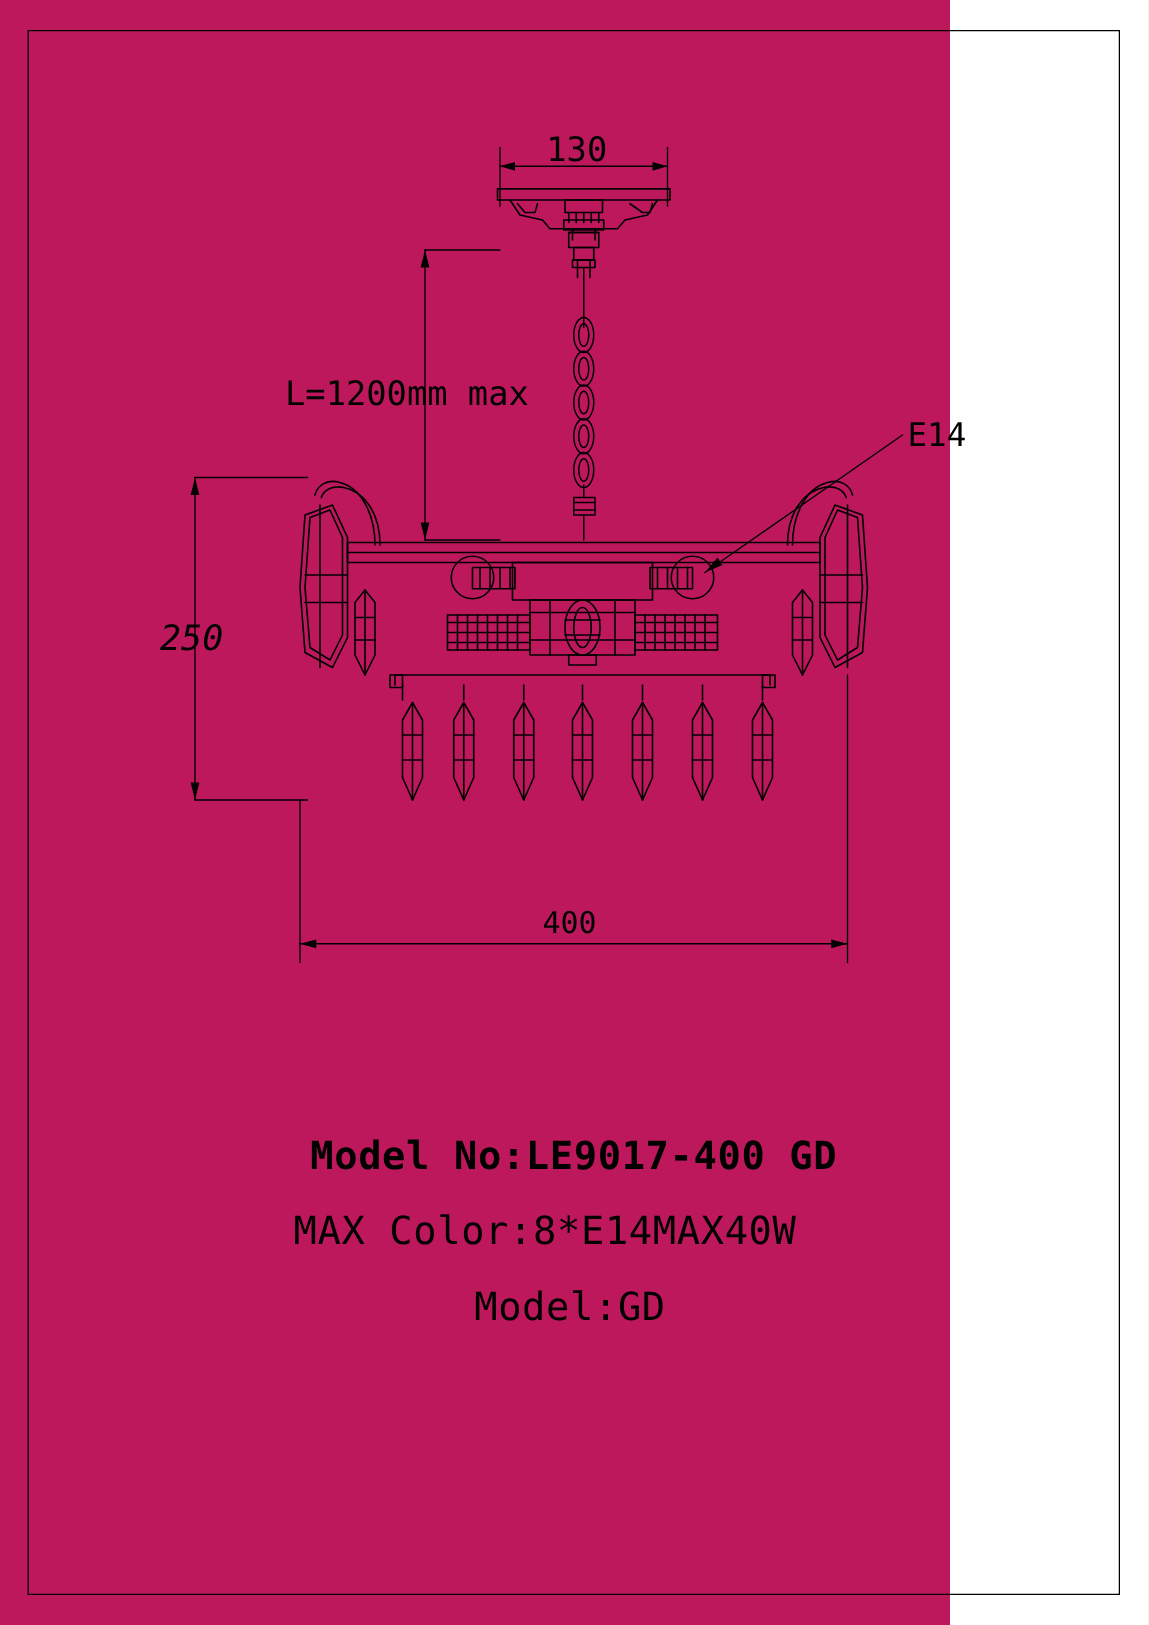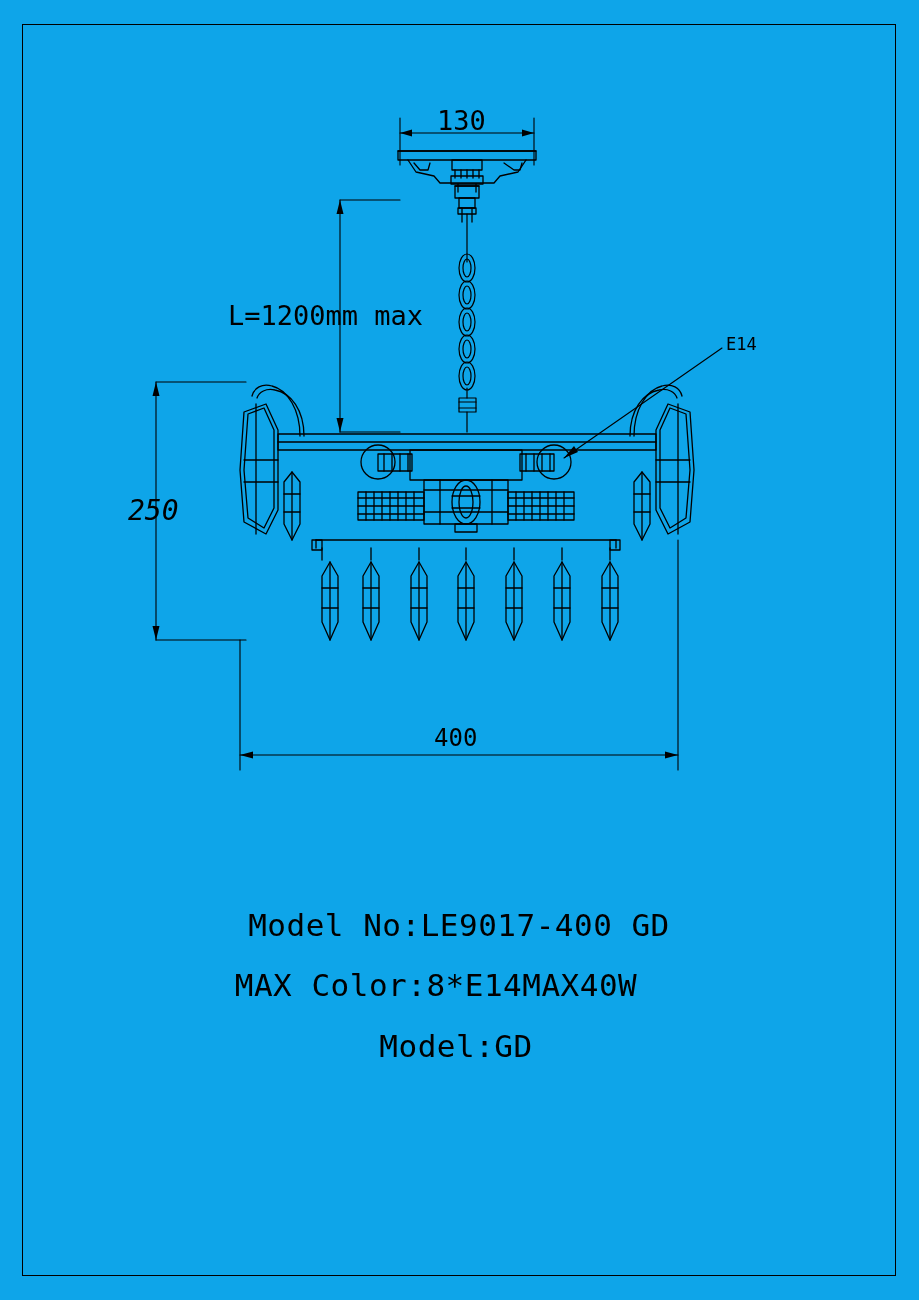--- a/index.html
+++ b/index.html
@@ -9,23 +9,23 @@
   }
   body {
     width: 919px;
     height: 1300px;
     font-family: "DejaVu Sans Mono", monospace;
     color: #000;
     overflow: hidden;
   }
   #sheet {
     position: relative;
-    width: 919px;
+    width: 760px;
     height: 1300px;
-    background: #0ea5e9;
+    background: #be185d;
   }
   #border {
     position: absolute;
     left: 22px;
     top: 24px;
     width: 874px;
     height: 1252px;
     border: 1px solid #000;
     box-sizing: border-box;
   }
@@ -44,36 +44,36 @@
     text-align: center;
   }
   .spec-line {
     font-family: "DejaVu Sans Mono", monospace;
     font-size: 31px;
     line-height: 1.95;
     letter-spacing: 0.5px;
     white-space: pre;
     color: #000;
   }
-  .spec-line.l1 { text-indent: -2px; }
+  .spec-line.l1 { text-indent: -2px; font-weight: bold; }
   .spec-line.l2 { text-indent: -48px; }
   .spec-line.l3 { text-indent: 52px; }
   .spec-line.l4 { text-indent: -8px; }
   .dim-label {
     position: absolute;
     font-family: "DejaVu Sans Mono", monospace;
     font-size: 26px;
     color: #000;
     white-space: nowrap;
   }
   #lbl-130 { left: 437px; top: 105px; font-size: 27px; }
   #lbl-L { left: 228px; top: 300px; font-size: 27px; }
   #lbl-250 { left: 128px; top: 494px; font-size: 28px; font-style: italic; }
   #lbl-400 { left: 434px; top: 724px; font-size: 24px; }
-  #lbl-e14 { left: 726px; top: 334px; font-size: 17px; }
+  #lbl-e14 { left: 726px; top: 334px; font-size: 26px; }
 </style>
 </head>
 <body>
 
 <div id="sheet">
 
   <div id="border"></div>
 
   <svg id="drawing" viewBox="0 0 919 1300">
     <g fill="none" stroke="#000" stroke-width="1.3" stroke-linejoin="round" stroke-linecap="round">

